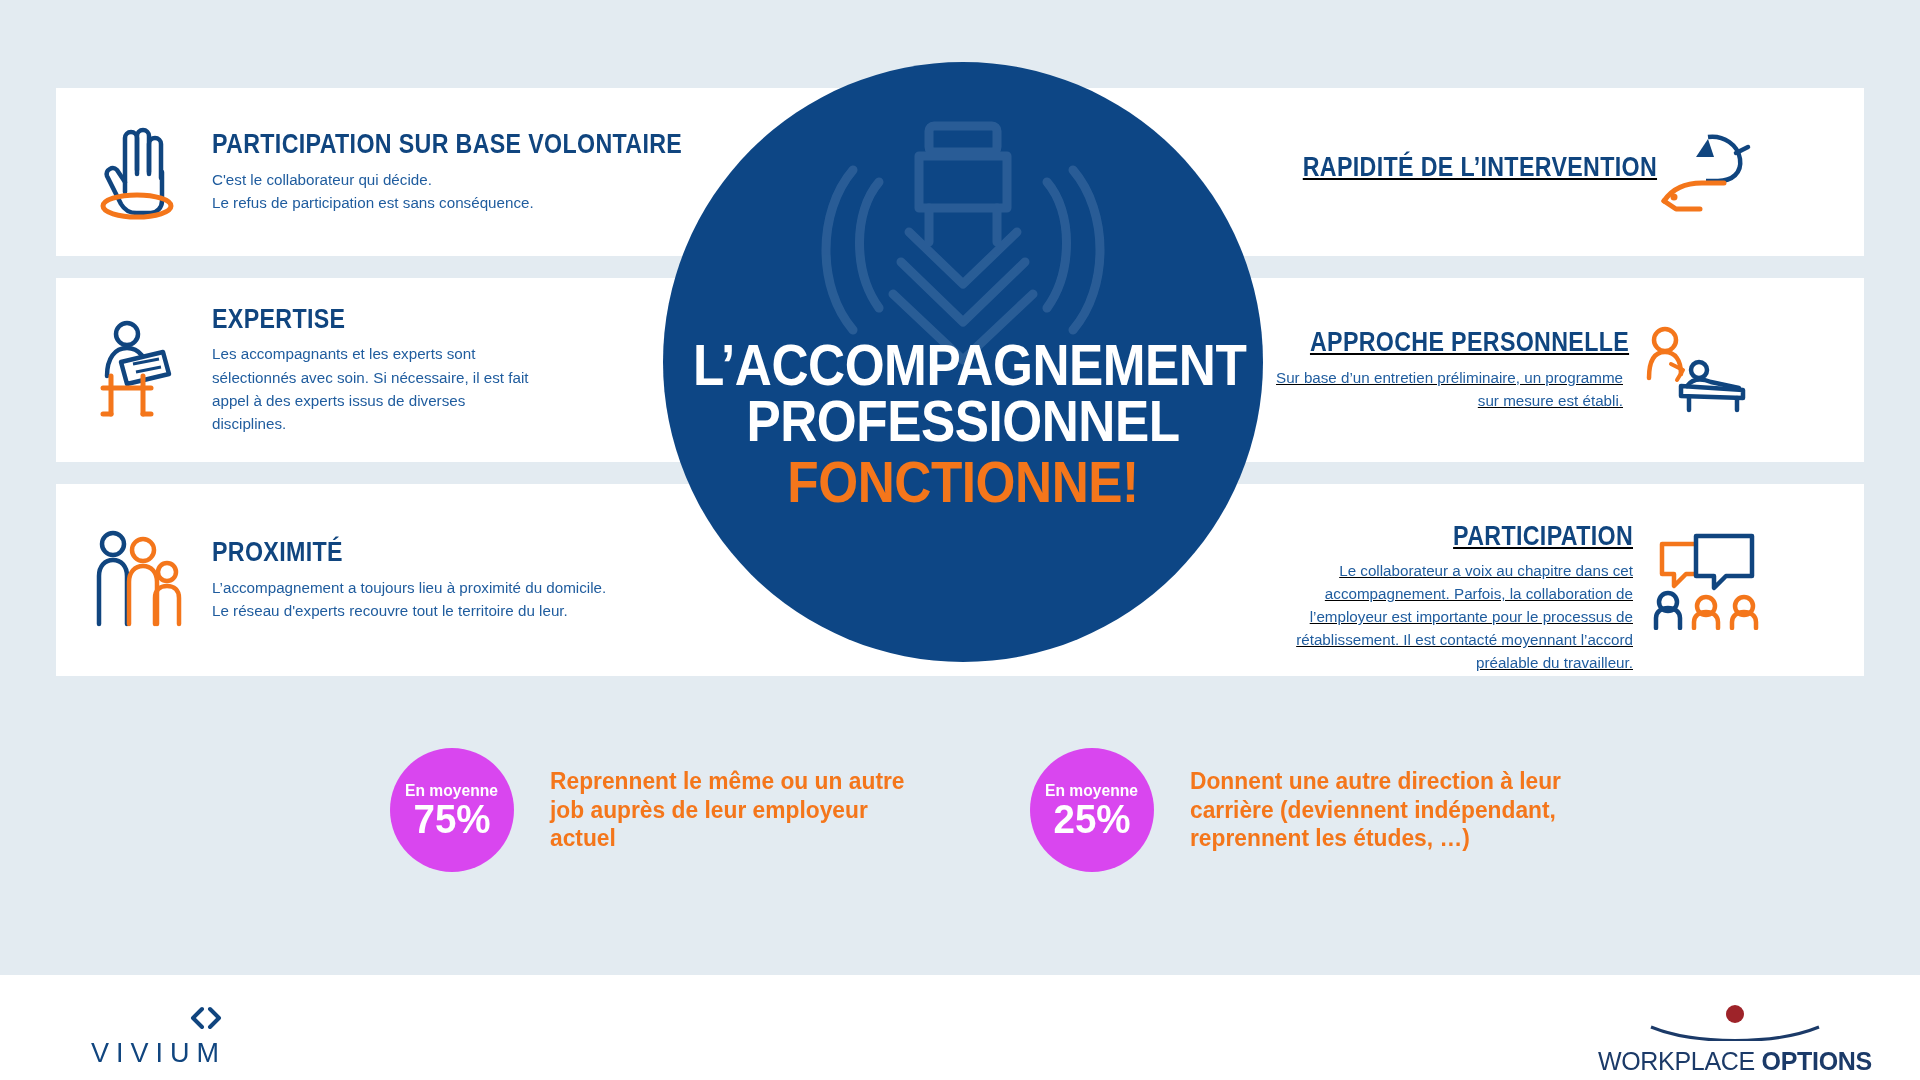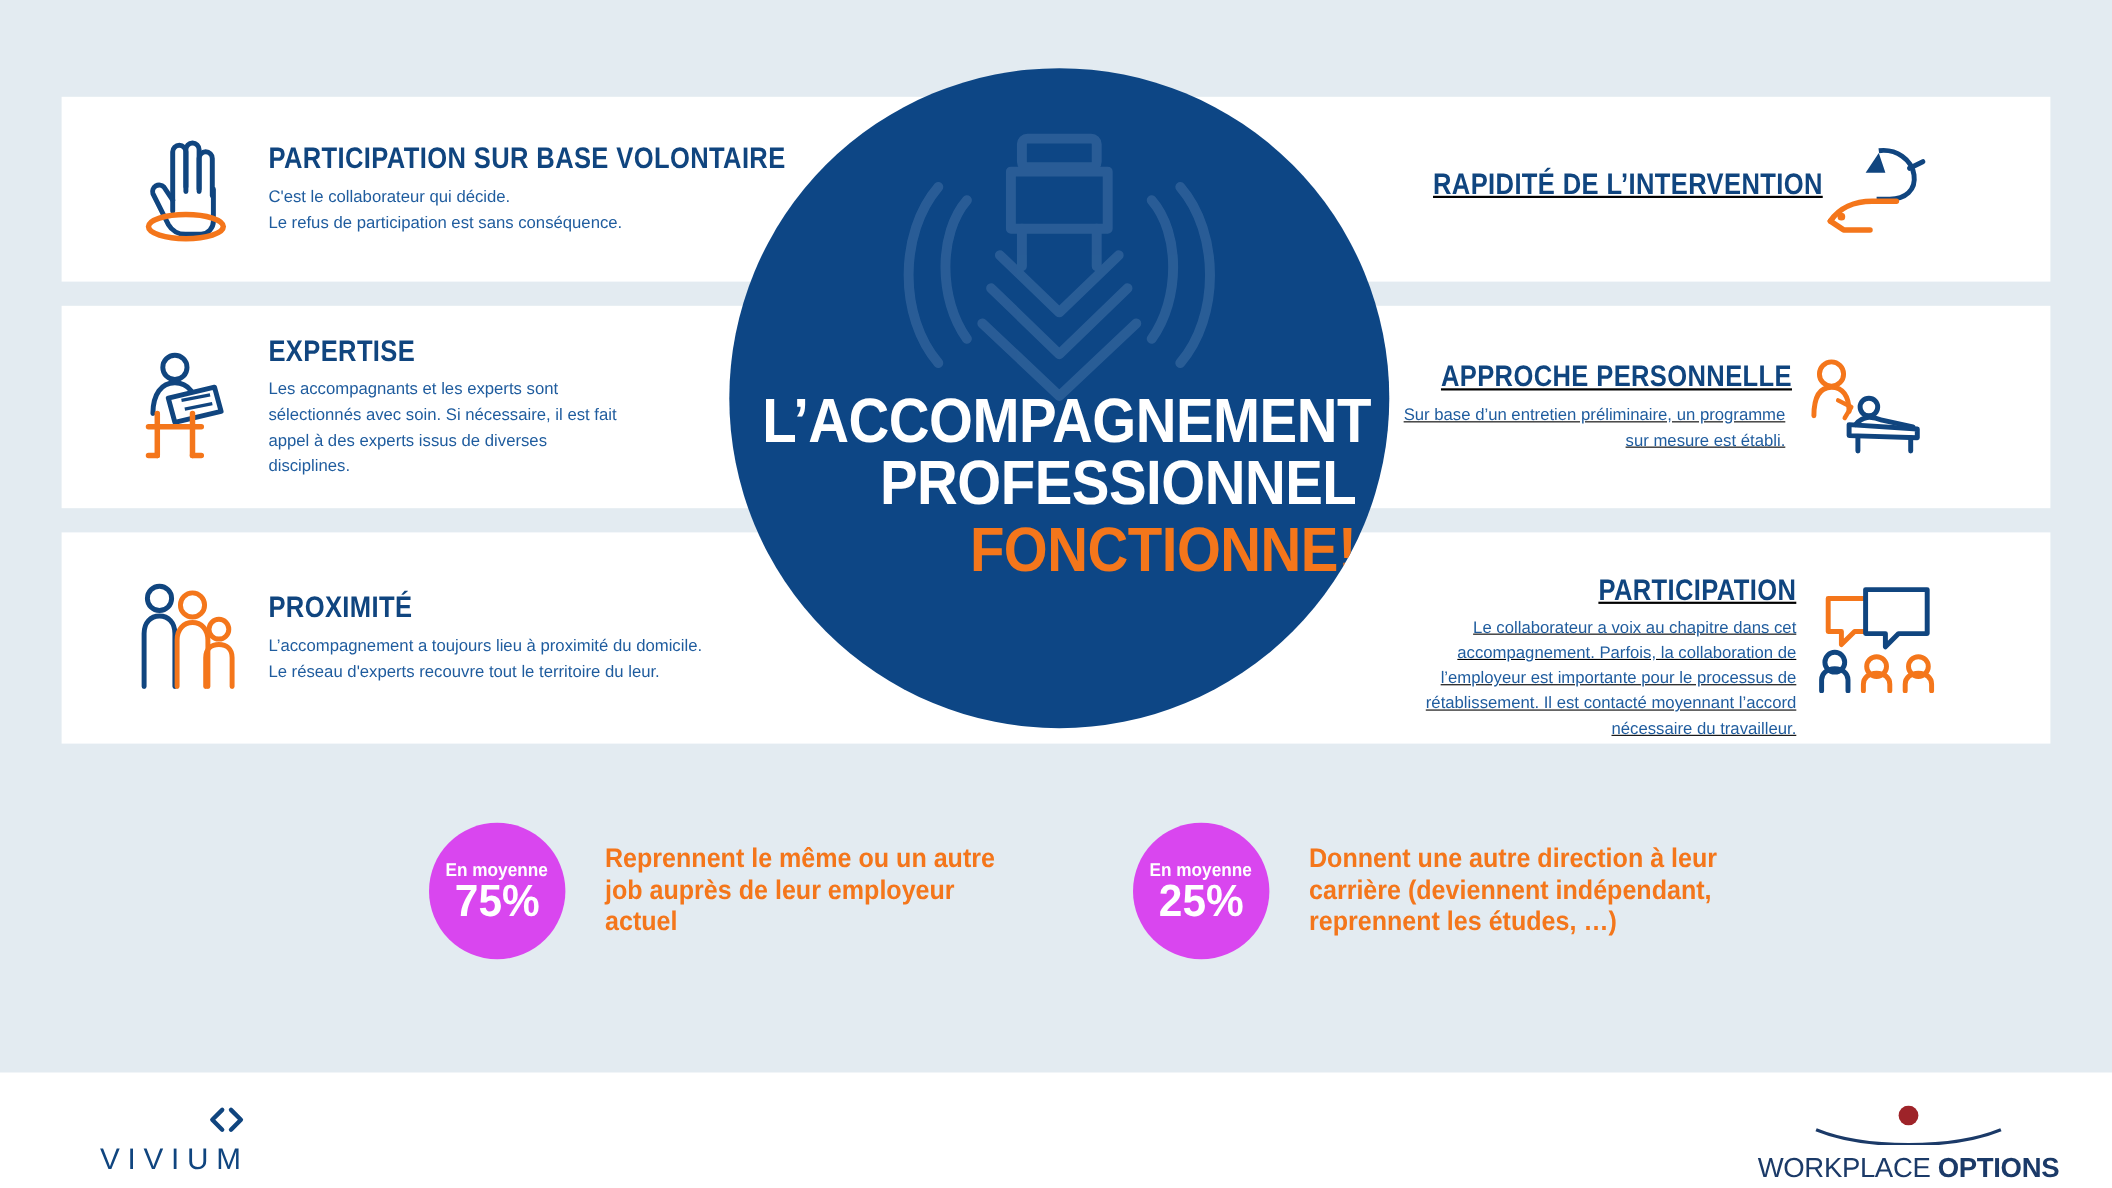--- a/index.html
+++ b/index.html
@@ -30,21 +30,21 @@
     height:100%;
     align-items:center;
   }
 
   .side {
     display:flex;
     align-items:center;
     width:680px;
     height:100%;
   }
-  .side.left  { padding-left:60px; }
+  .side.left  { padding-left:28px; }
   .side.right { margin-left:auto; padding-right:56px; justify-content:center;text-decoration:underline; }
 
   .icon-box {
     width:110px;
     min-width:110px;
     height:110px;
     display:flex;
     align-items:center;
     justify-content:center;
   }
@@ -86,22 +86,22 @@
   }
   #center-watermark {
     position:absolute;
     left:50%; top:50px;
     transform:translateX(-50%);
     opacity:0.30;
   }
   #center-text {
     position:absolute;
     left:0; right:0;
-    top:294px;
-    text-align:right;
+    top:276px;
+    text-align:center;
     z-index:2;
   }
   #center-text .l1,#center-text .l2 {
     color:#ffffff;
     font-weight:bold;
     font-size:57px;
     line-height:0.98;
     letter-spacing:-0.5px;
     transform:scaleX(0.9);
   }
@@ -286,21 +286,21 @@
       <div class="txt">
         <div class="heading">PROXIMITÉ</div>
         <div class="body-txt" style="white-space:pre-line;">L’accompagnement a toujours lieu à proximité du domicile.
 Le réseau d'experts recouvre tout le territoire du leur.</div>
       </div>
     </div>
 
     <div class="side right">
       <div class="txt r" style="max-width:420px;margin-top:36px;">
         <div class="heading">PARTICIPATION</div>
-        <div class="body-txt">Le collaborateur a voix au chapitre dans cet accompagnement. Parfois, la collaboration de l’employeur est importante pour le processus de rétablissement. Il est contacté moyennant l’accord nécessaire du travailleur.</div>
+        <div class="body-txt">Le collaborateur a voix au chapitre dans cet accompagnement. Parfois, la collaboration de l’employeur est importante pour le processus de rétablissement. Il est contacté moyennant l’accord préalable du travailleur.</div>
       </div>
       <div class="icon-box">
         <svg width="108" height="100" viewBox="0 0 108 100">
           <path d="M10 14 L52 14 L52 44 L34 44 L22 56 L22 44 L10 44 Z" fill="none" stroke="#f4761b" stroke-width="4.5" stroke-linejoin="round"></path>
           <path d="M44 6 L100 6 L100 46 L74 46 L62 58 L62 46 L44 46 Z" fill="#fff" stroke="#10457f" stroke-width="4.5" stroke-linejoin="round"></path>
           <circle cx="16" cy="72" r="9" fill="none" stroke="#10457f" stroke-width="4.5"></circle>
           <path d="M4 98 L4 88 C4 82 9 78 16 78 C23 78 28 82 28 88 L28 98" fill="none" stroke="#10457f" stroke-width="4.5" stroke-linecap="round"></path>
           <circle cx="54" cy="76" r="9" fill="none" stroke="#f4761b" stroke-width="4.5"></circle>
           <path d="M42 98 L42 92 C42 86 47 82 54 82 C61 82 66 86 66 92 L66 98" fill="none" stroke="#f4761b" stroke-width="4.5" stroke-linecap="round"></path>
           <circle cx="92" cy="76" r="9" fill="none" stroke="#f4761b" stroke-width="4.5"></circle>

